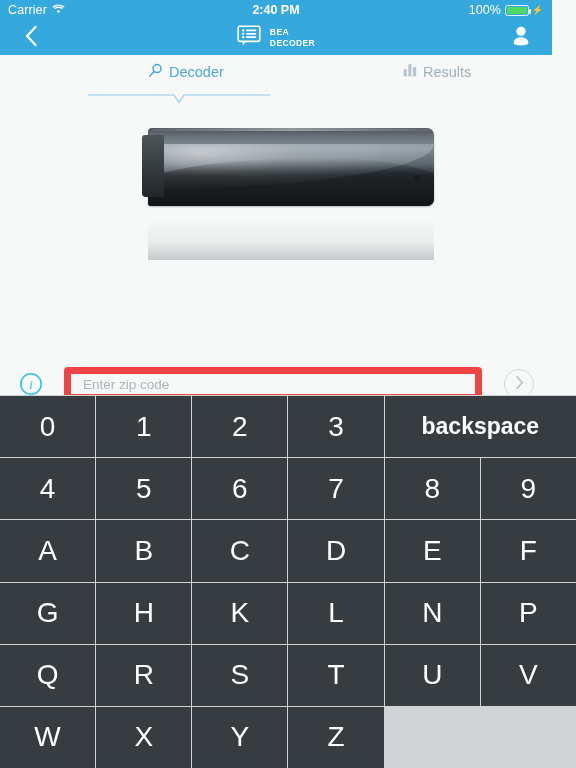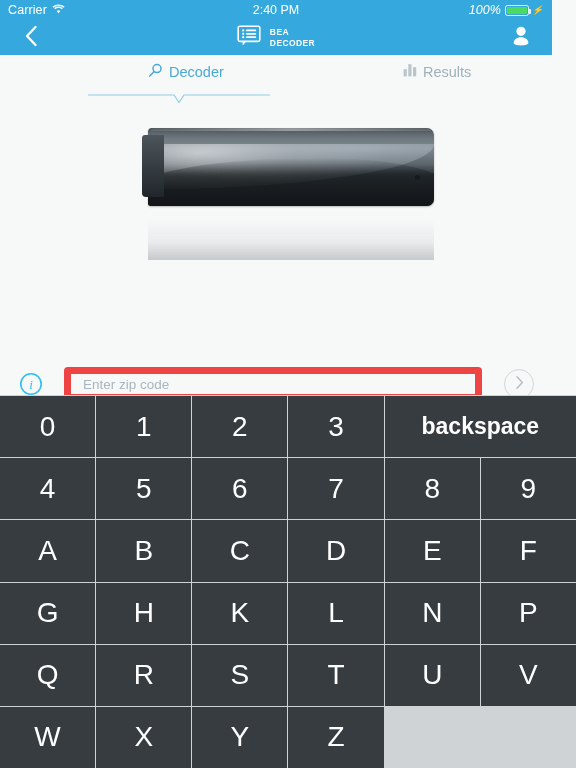--- a/index.html
+++ b/index.html
@@ -15,25 +15,25 @@
   
   .statusbar {
     height:20px; background:#35a9dd; color:#ffffff;
     display:flex; align-items:center; padding:0 8px;
     font-size:12.5px; position:relative;
   }
   .sb-left { display:flex; align-items:center; gap:5px; }
   .sb-carrier { letter-spacing:.1px; font-size:12.5px; }
   .sb-center {
     position:absolute; left:0; right:0; text-align:center;
-    font-size:12.5px; font-weight:normal; pointer-events:none;
+    font-size:12.5px; font-weight:bold; pointer-events:none;
   }
   .sb-right {
     margin-left:auto; display:flex; align-items:center; gap:4px;
-    font-size:12.5px; position:relative; z-index:2;font-style:italic;
+    font-size:12.5px; position:relative; z-index:2;
   }
   .battery {
     width:24px; height:11px; border:1px solid rgba(255,255,255,.85);
     border-radius:2.5px; position:relative; padding:1px;
   }
   .battery:after {
     content:""; position:absolute; right:-3px; top:3px;
     width:2px; height:5px; background:rgba(255,255,255,.85);
     border-radius:0 1px 1px 0;
   }

